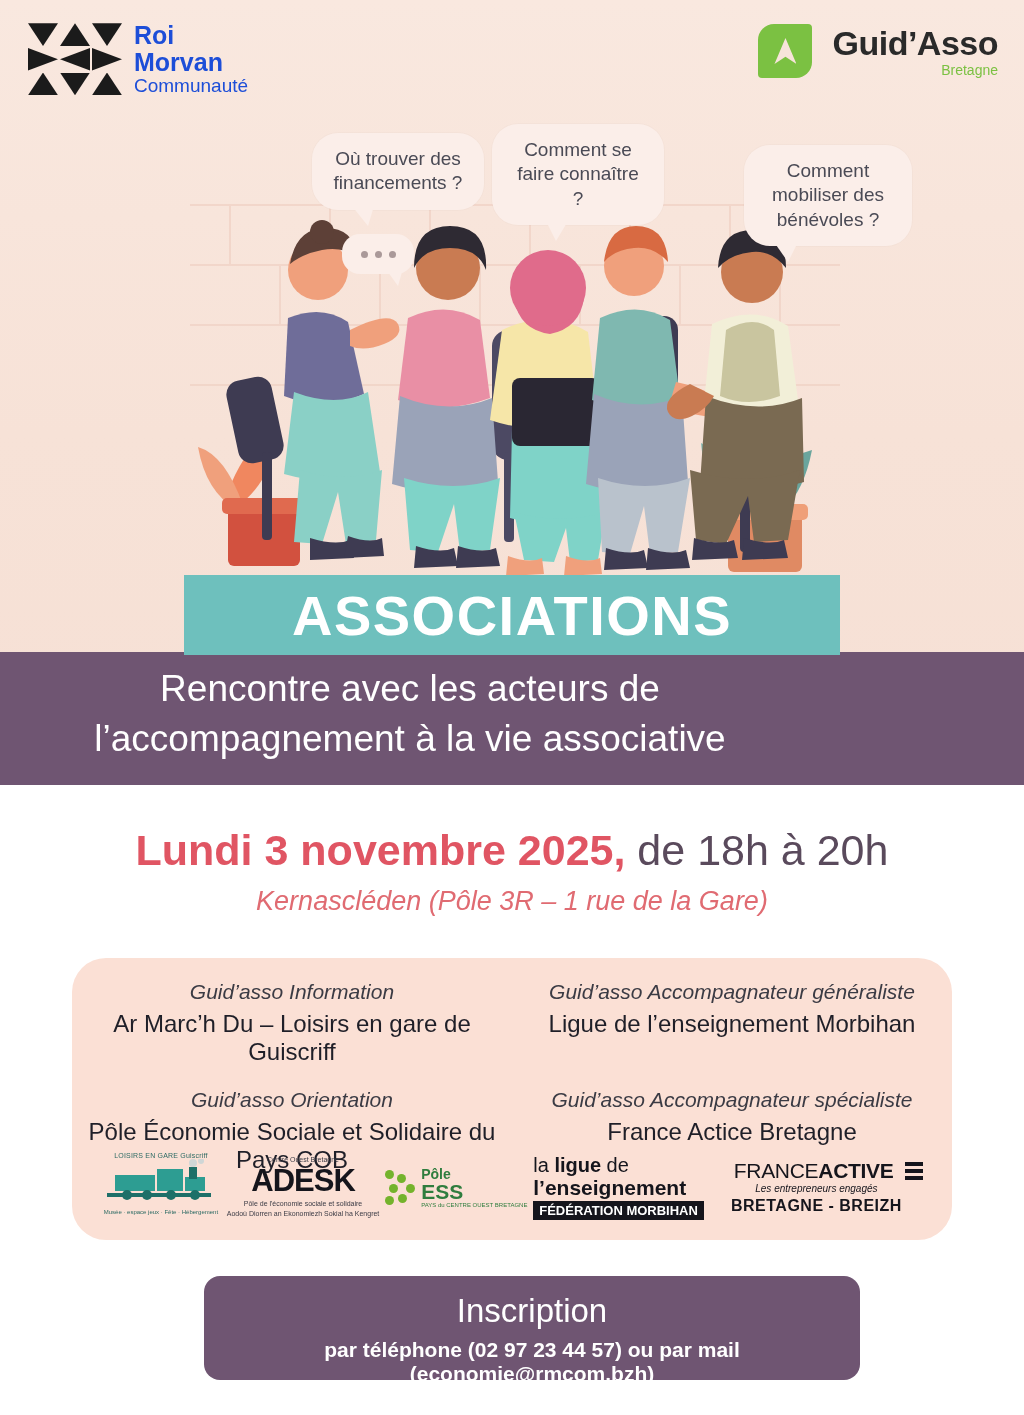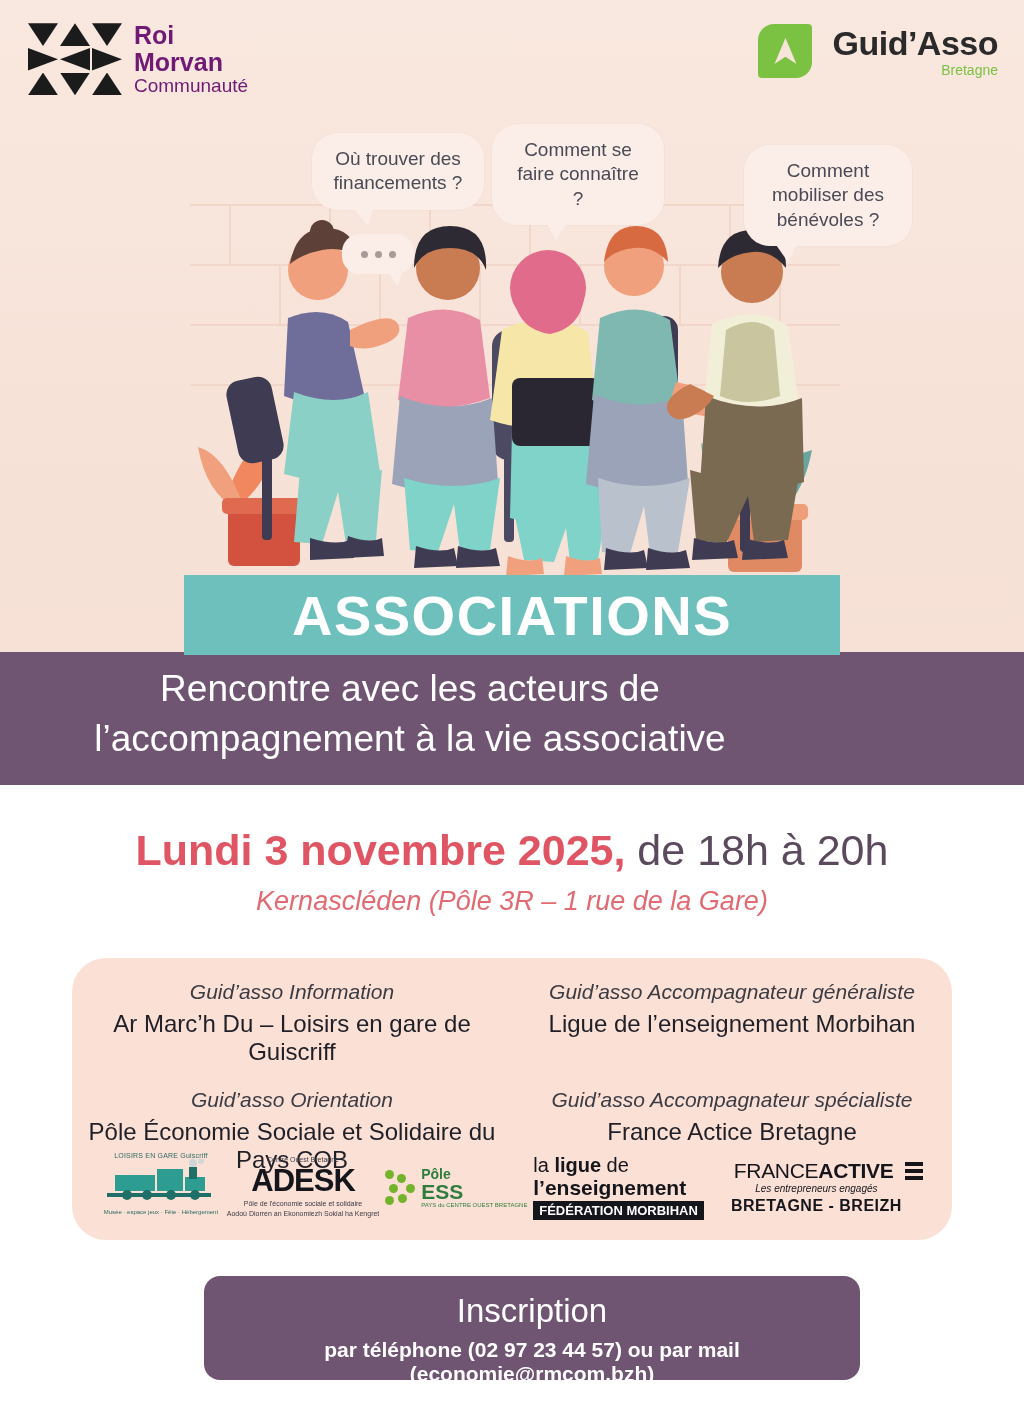--- a/index.html
+++ b/index.html
@@ -45,21 +45,21 @@
     grid-template-rows: repeat(3, 1fr);
     gap: 2px;
   }
   .logo-rmc .mark i { display:block; background:#1b1b1b; }
   .logo-rmc .mark i.t1 { clip-path: polygon(0 0, 100% 0, 50% 100%); }
   .logo-rmc .mark i.t2 { clip-path: polygon(0 100%, 100% 100%, 50% 0); }
   .logo-rmc .mark i.t3 { clip-path: polygon(0 0, 100% 50%, 0 100%); }
   .logo-rmc .mark i.t4 { clip-path: polygon(100% 0, 100% 100%, 0 50%); }
   .logo-rmc .words {
     font-weight: bold;
-    color: #701a75;
+    color: #1d4ed8;
     line-height: 1.08;
     font-size: 25px;
   }
   .logo-rmc .words .l3 { font-size: 19px; font-weight: normal; }
 
   .logo-guid {
     position: absolute;
     right: 26px; top: 24px;
     display: flex; align-items: center; gap: 20px;
   }

